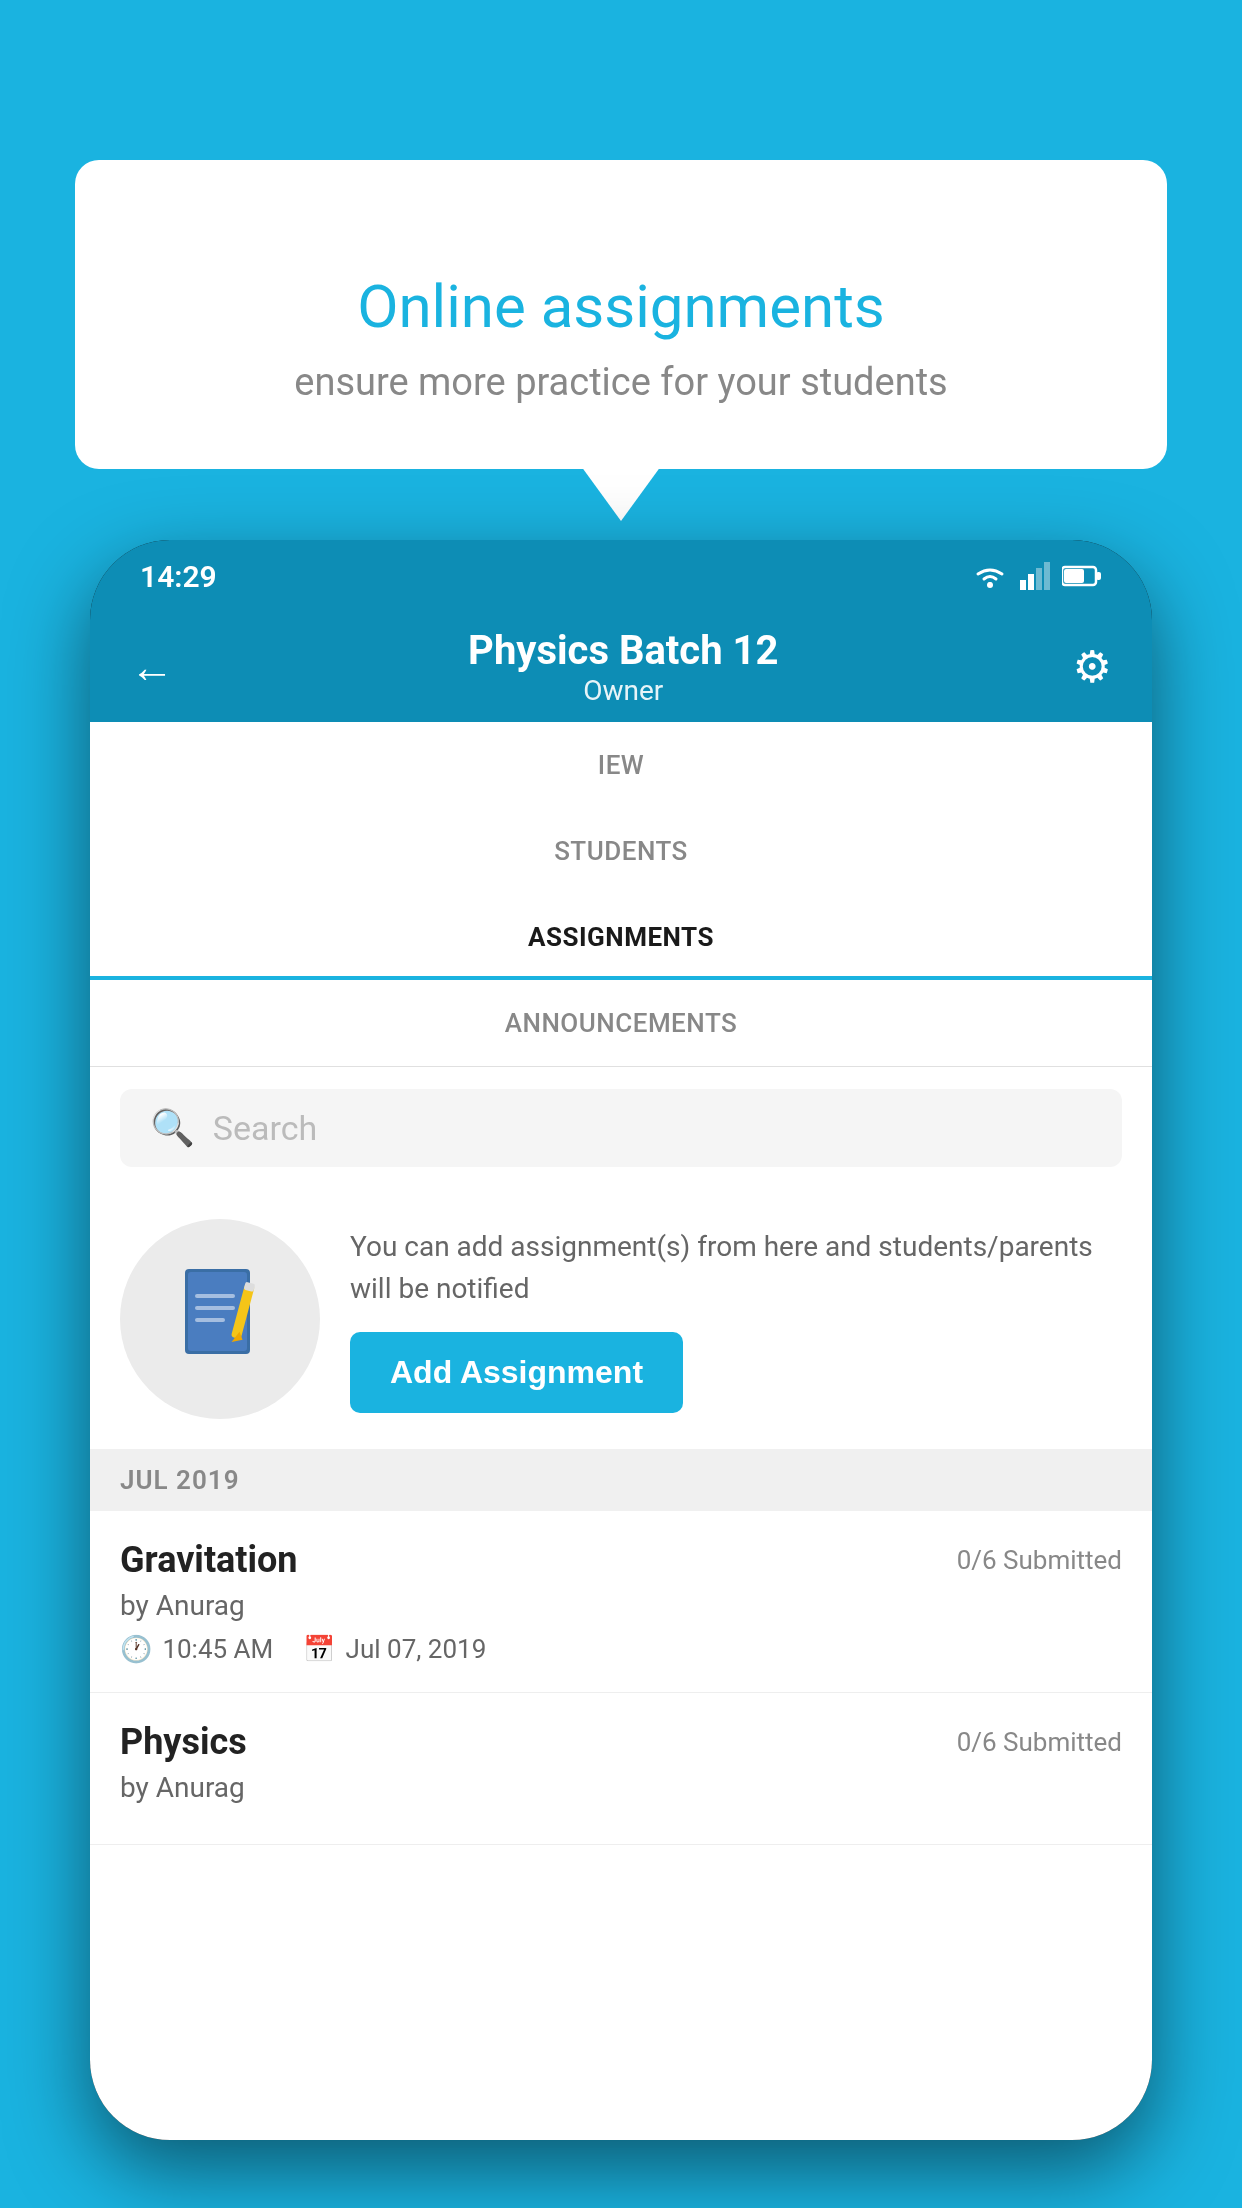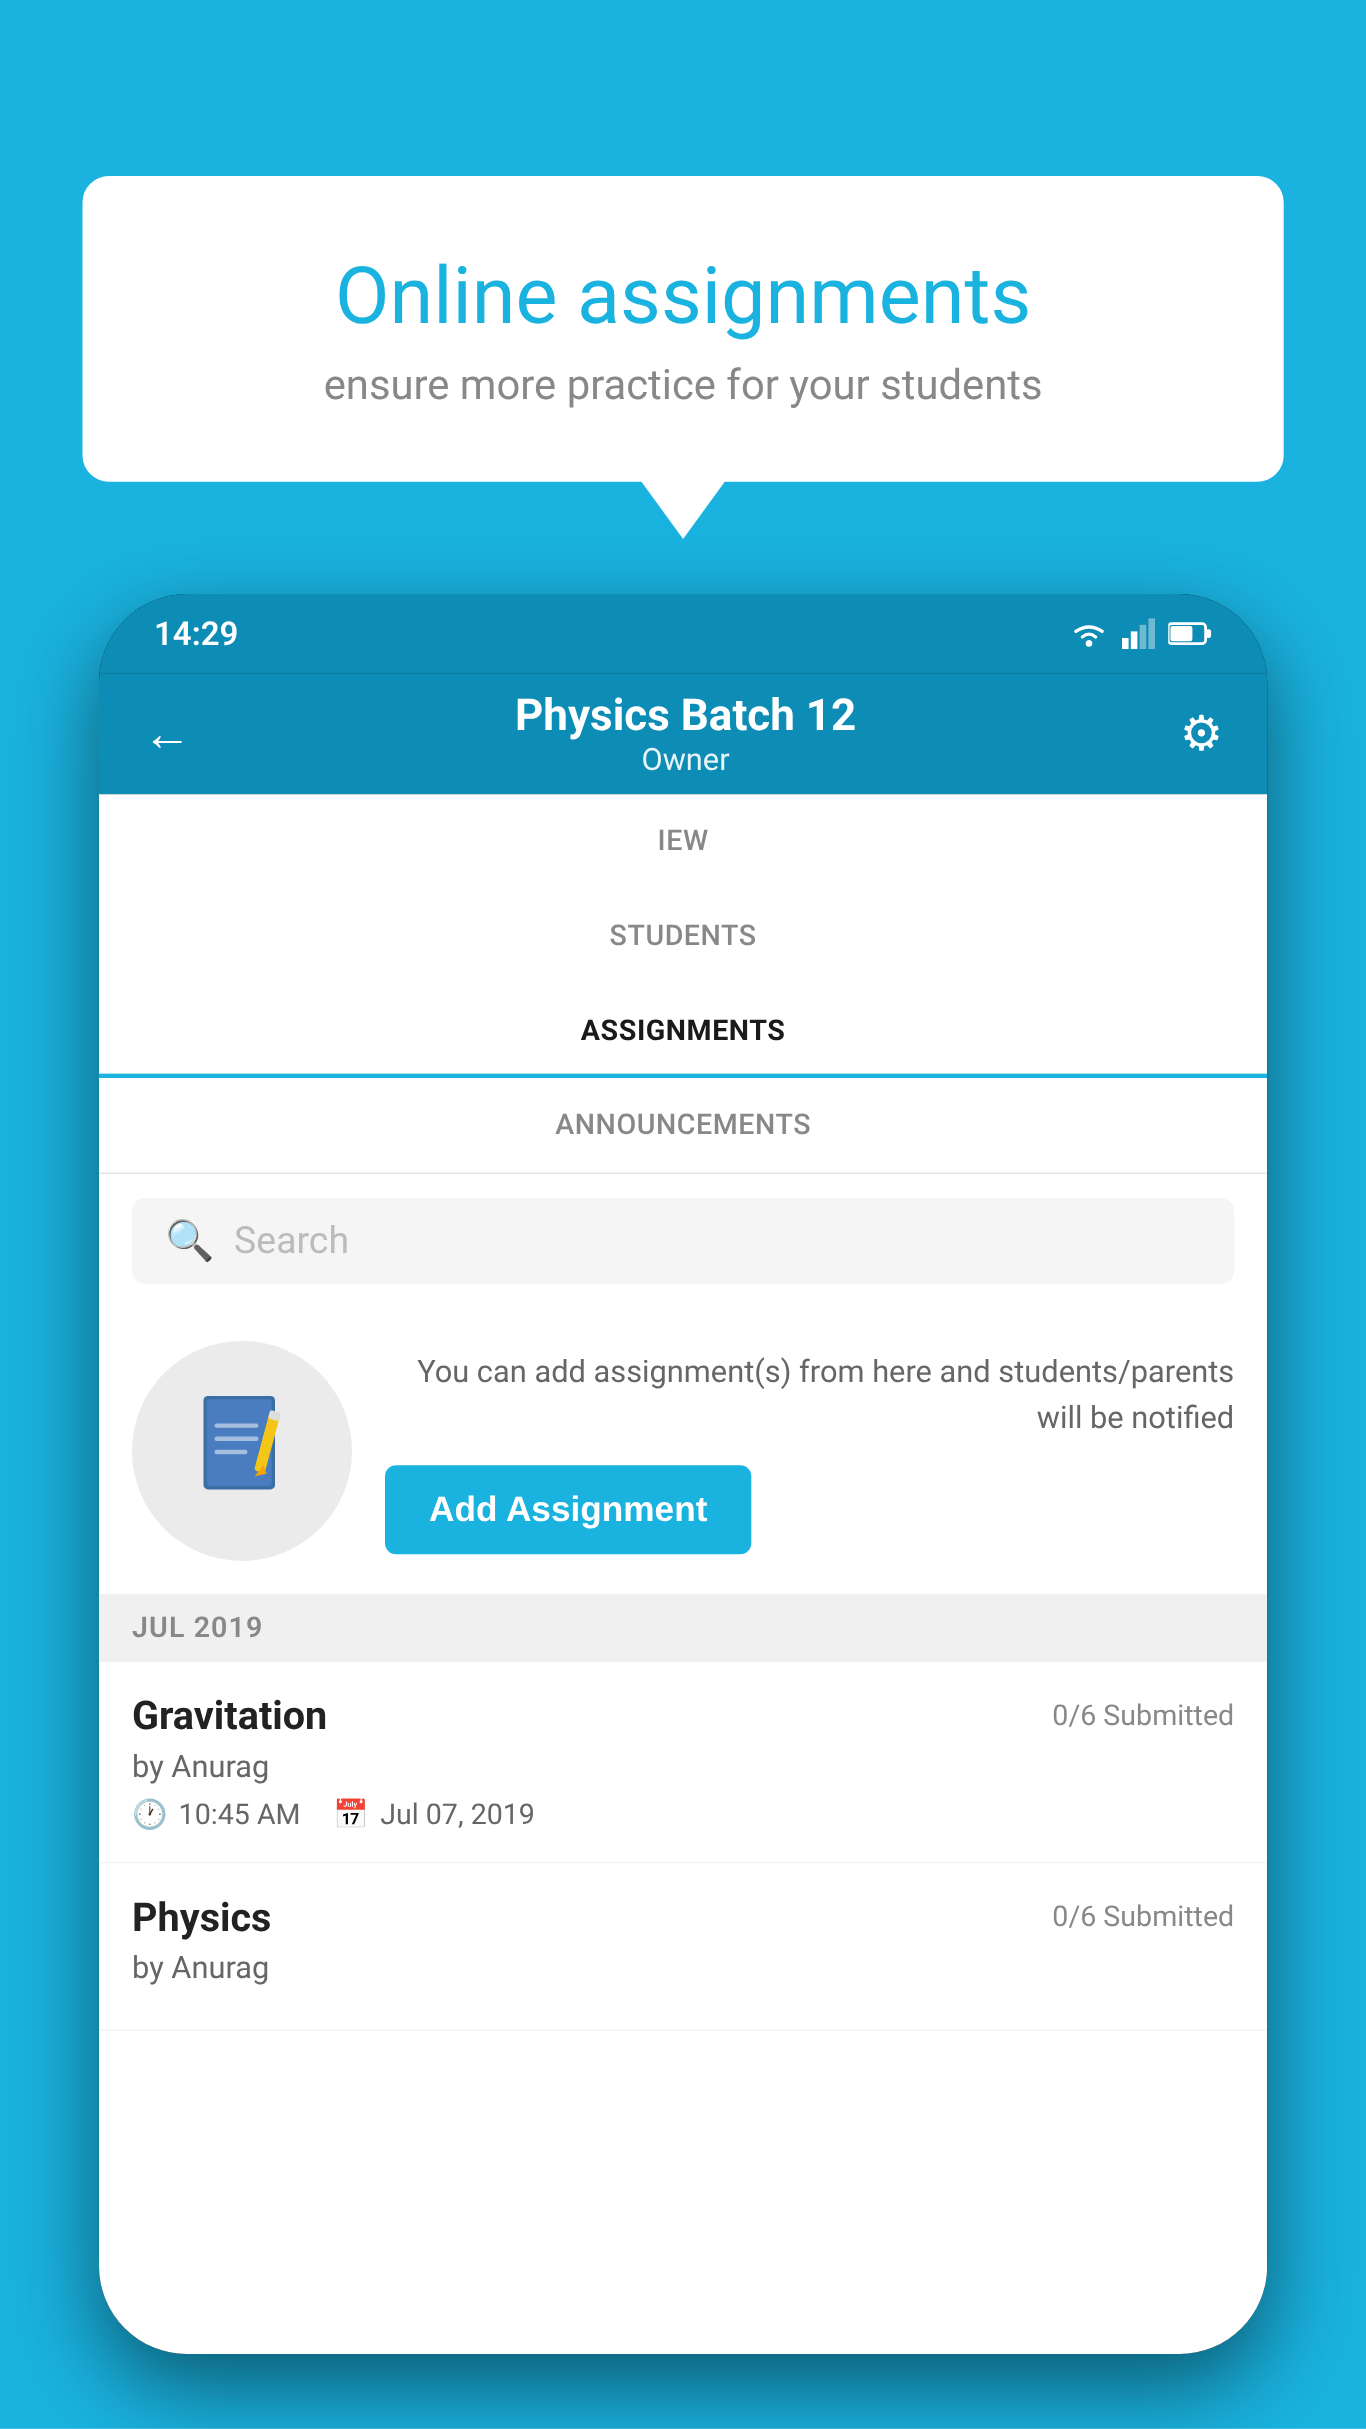--- a/index.html
+++ b/index.html
@@ -36,25 +36,26 @@
       left: 50%;
       transform: translateX(-50%);
       width: 0;
       height: 0;
       border-left: 40px solid transparent;
       border-right: 40px solid transparent;
       border-top: 55px solid white;
     }
 
     .speech-bubble-title {
-      font-size: 72px;
+      font-size: 60px;
       color: #1ab3e0;
       font-weight: 400;
       line-height: 1.1;
       margin-bottom: 20px;
+      margin-top: 44px;
     }
 
     .speech-bubble-subtitle {
       font-size: 38px;
       color: #888;
       font-weight: 400;
     }
 
     
     .phone-wrapper {
@@ -249,21 +250,20 @@
 
     .promo-text-area {
       flex: 1;
     }
 
     .promo-description {
       font-size: 28px;
       color: #666;
       line-height: 1.5;
       margin-bottom: 22px;
-      text-align: right;
     }
 
     .add-assignment-btn {
       background: #1ab3e0;
       color: white;
       border: none;
       border-radius: 10px;
       padding: 22px 40px;
       font-size: 32px;
       font-weight: 600;

